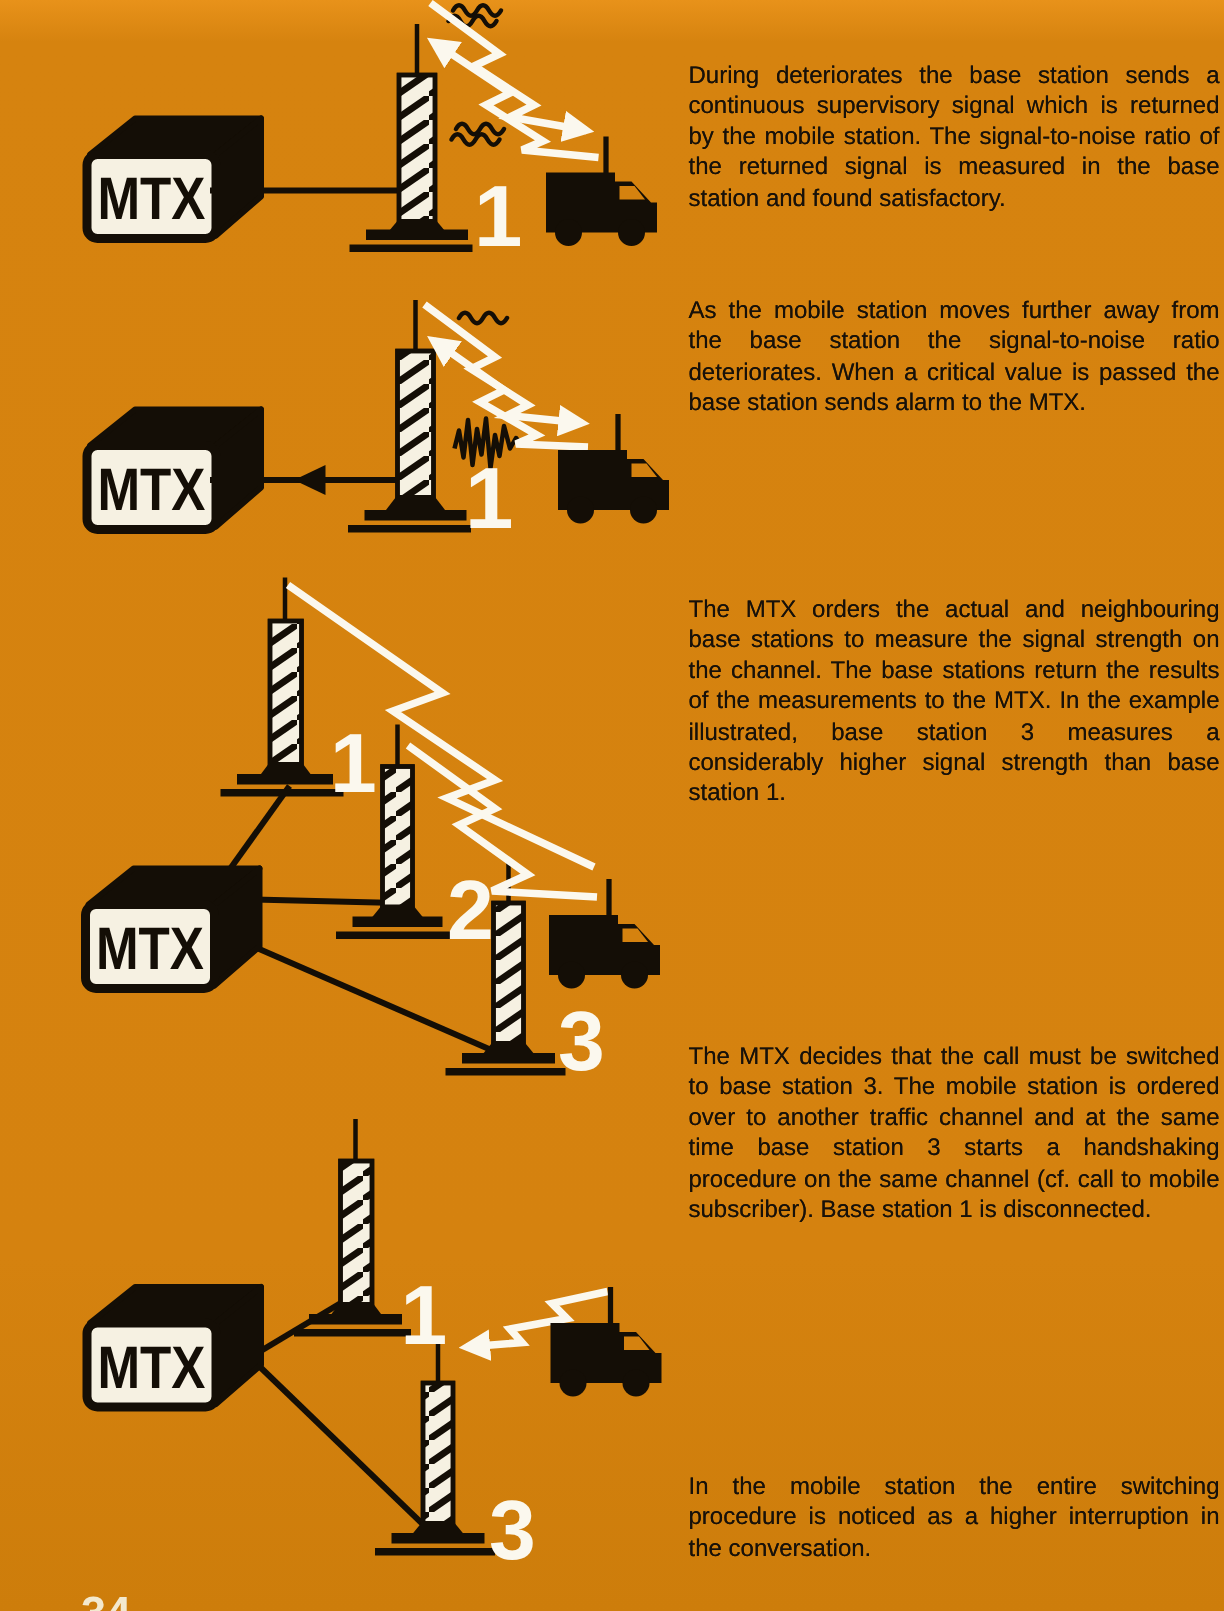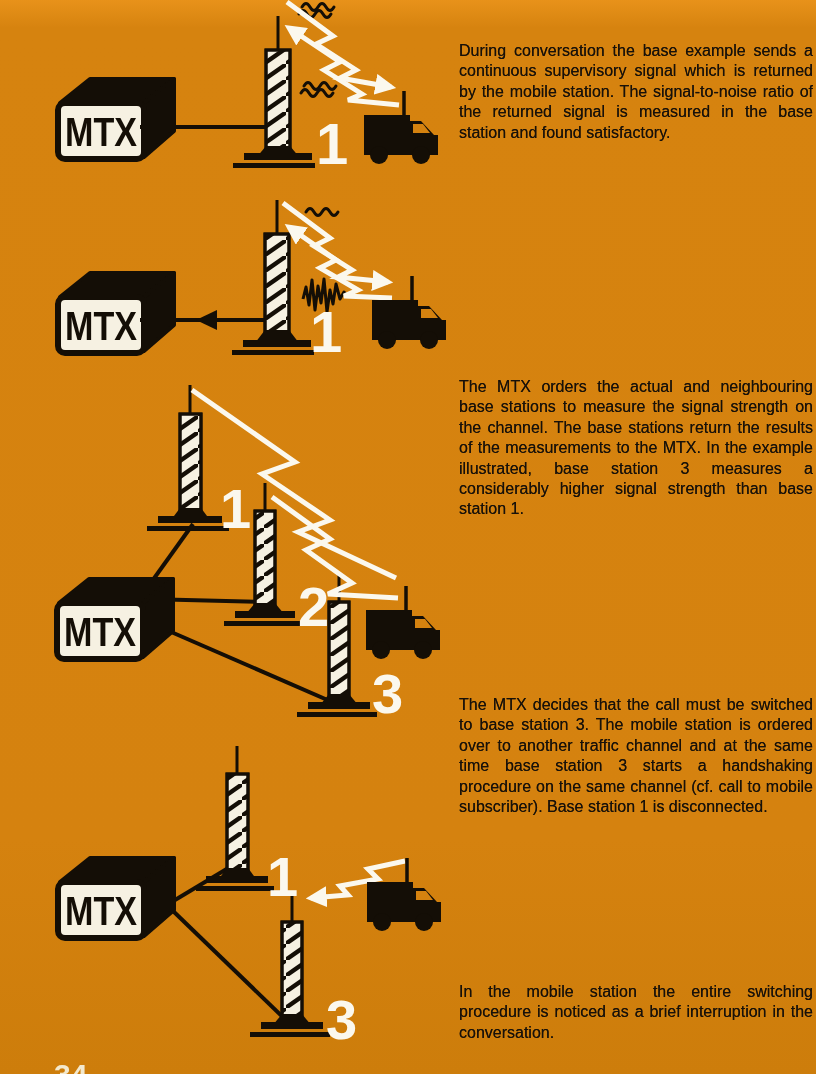--- a/index.html
+++ b/index.html
@@ -12,21 +12,21 @@
   }
   .art{position:absolute;left:0;top:0;width:816px;height:1074px;display:block;}
   .para{
     position:absolute;left:459px;width:354px;
     text-align:justify;
     font:400 16px/20.4px "Liberation Sans",sans-serif;
     color:#17110a;
     text-shadow:0 0 .4px rgba(23,17,10,.85);
     margin:0;
   }
-  .p1{top:41px}.p2{top:198px}.p3{top:377px}.p4{top:695px}.p5{top:982px}
+  .p1{top:41px}.p2{top:198px}.p3{top:397px}.p4{top:695px}.p5{top:982px}
 </style>
 </head>
 <body>
 
 <div class="page">
 
 <svg class="art" viewBox="0 0 816 1074" xmlns="http://www.w3.org/2000/svg">
   <defs>
     <pattern id="hatch" patternUnits="userSpaceOnUse" width="22" height="16">
       <line x1="-2" y1="17" x2="24" y2="-1" stroke="#140e06" stroke-width="4.5"></line>
@@ -152,18 +152,19 @@
     </g>
     <polyline points="405,861 368,869 378,879 340,886 348,895 311,898" fill="none" stroke="#fbf8ee" stroke-width="5" marker-end="url(#aw)"></polyline>
     <text x="267" y="896" font-family="Liberation Sans, sans-serif" font-weight="700" font-size="56" fill="#fbf8ee">1</text>
     <text x="326" y="1039" font-family="Liberation Sans, sans-serif" font-weight="700" font-size="56" fill="#fbf8ee">3</text>
     <use href="#truck" xlink:href="#truck" transform="translate(367,874)"></use>
   </g>
 
   <text x="54" y="1085" font-family="Liberation Sans, sans-serif" font-weight="700" font-size="30" fill="#f3e9ce">34</text>
 </svg>
 
-<p class="para p1">During conversation the base example sends a continuous supervisory signal which is returned by the mobile station. The signal-to-noise ratio of the returned signal is measured in the base station and found satisfactory.</p>
+<p class="para p1">During deteriorates the base station sends a continuous supervisory signal which is returned by the mobile station. The signal-to-noise ratio of the returned signal is measured in the base station and found satisfactory.</p>
+<p class="para p2">As the mobile station moves further away from the base station the signal-to-noise ratio deteriorates. When a critical value is passed the base station sends alarm to the MTX.</p>
 <p class="para p3">The MTX orders the actual and neighbouring base stations to measure the signal strength on the channel. The base stations return the results of the measurements to the MTX. In the example illustrated, base station 3 measures a considerably higher signal strength than base station 1.</p>
 <p class="para p4">The MTX decides that the call must be switched to base station 3. The mobile station is ordered over to another traffic channel and at the same time base station 3 starts a handshaking procedure on the same channel (cf. call to mobile subscriber). Base station 1 is disconnected.</p>
-<p class="para p5">In the mobile station the entire switching procedure is noticed as a brief interruption in the conversation.</p>
+<p class="para p5">In the mobile station the entire switching procedure is noticed as a higher interruption in the conversation.</p>
 
 </div>
 
 </body></html>

